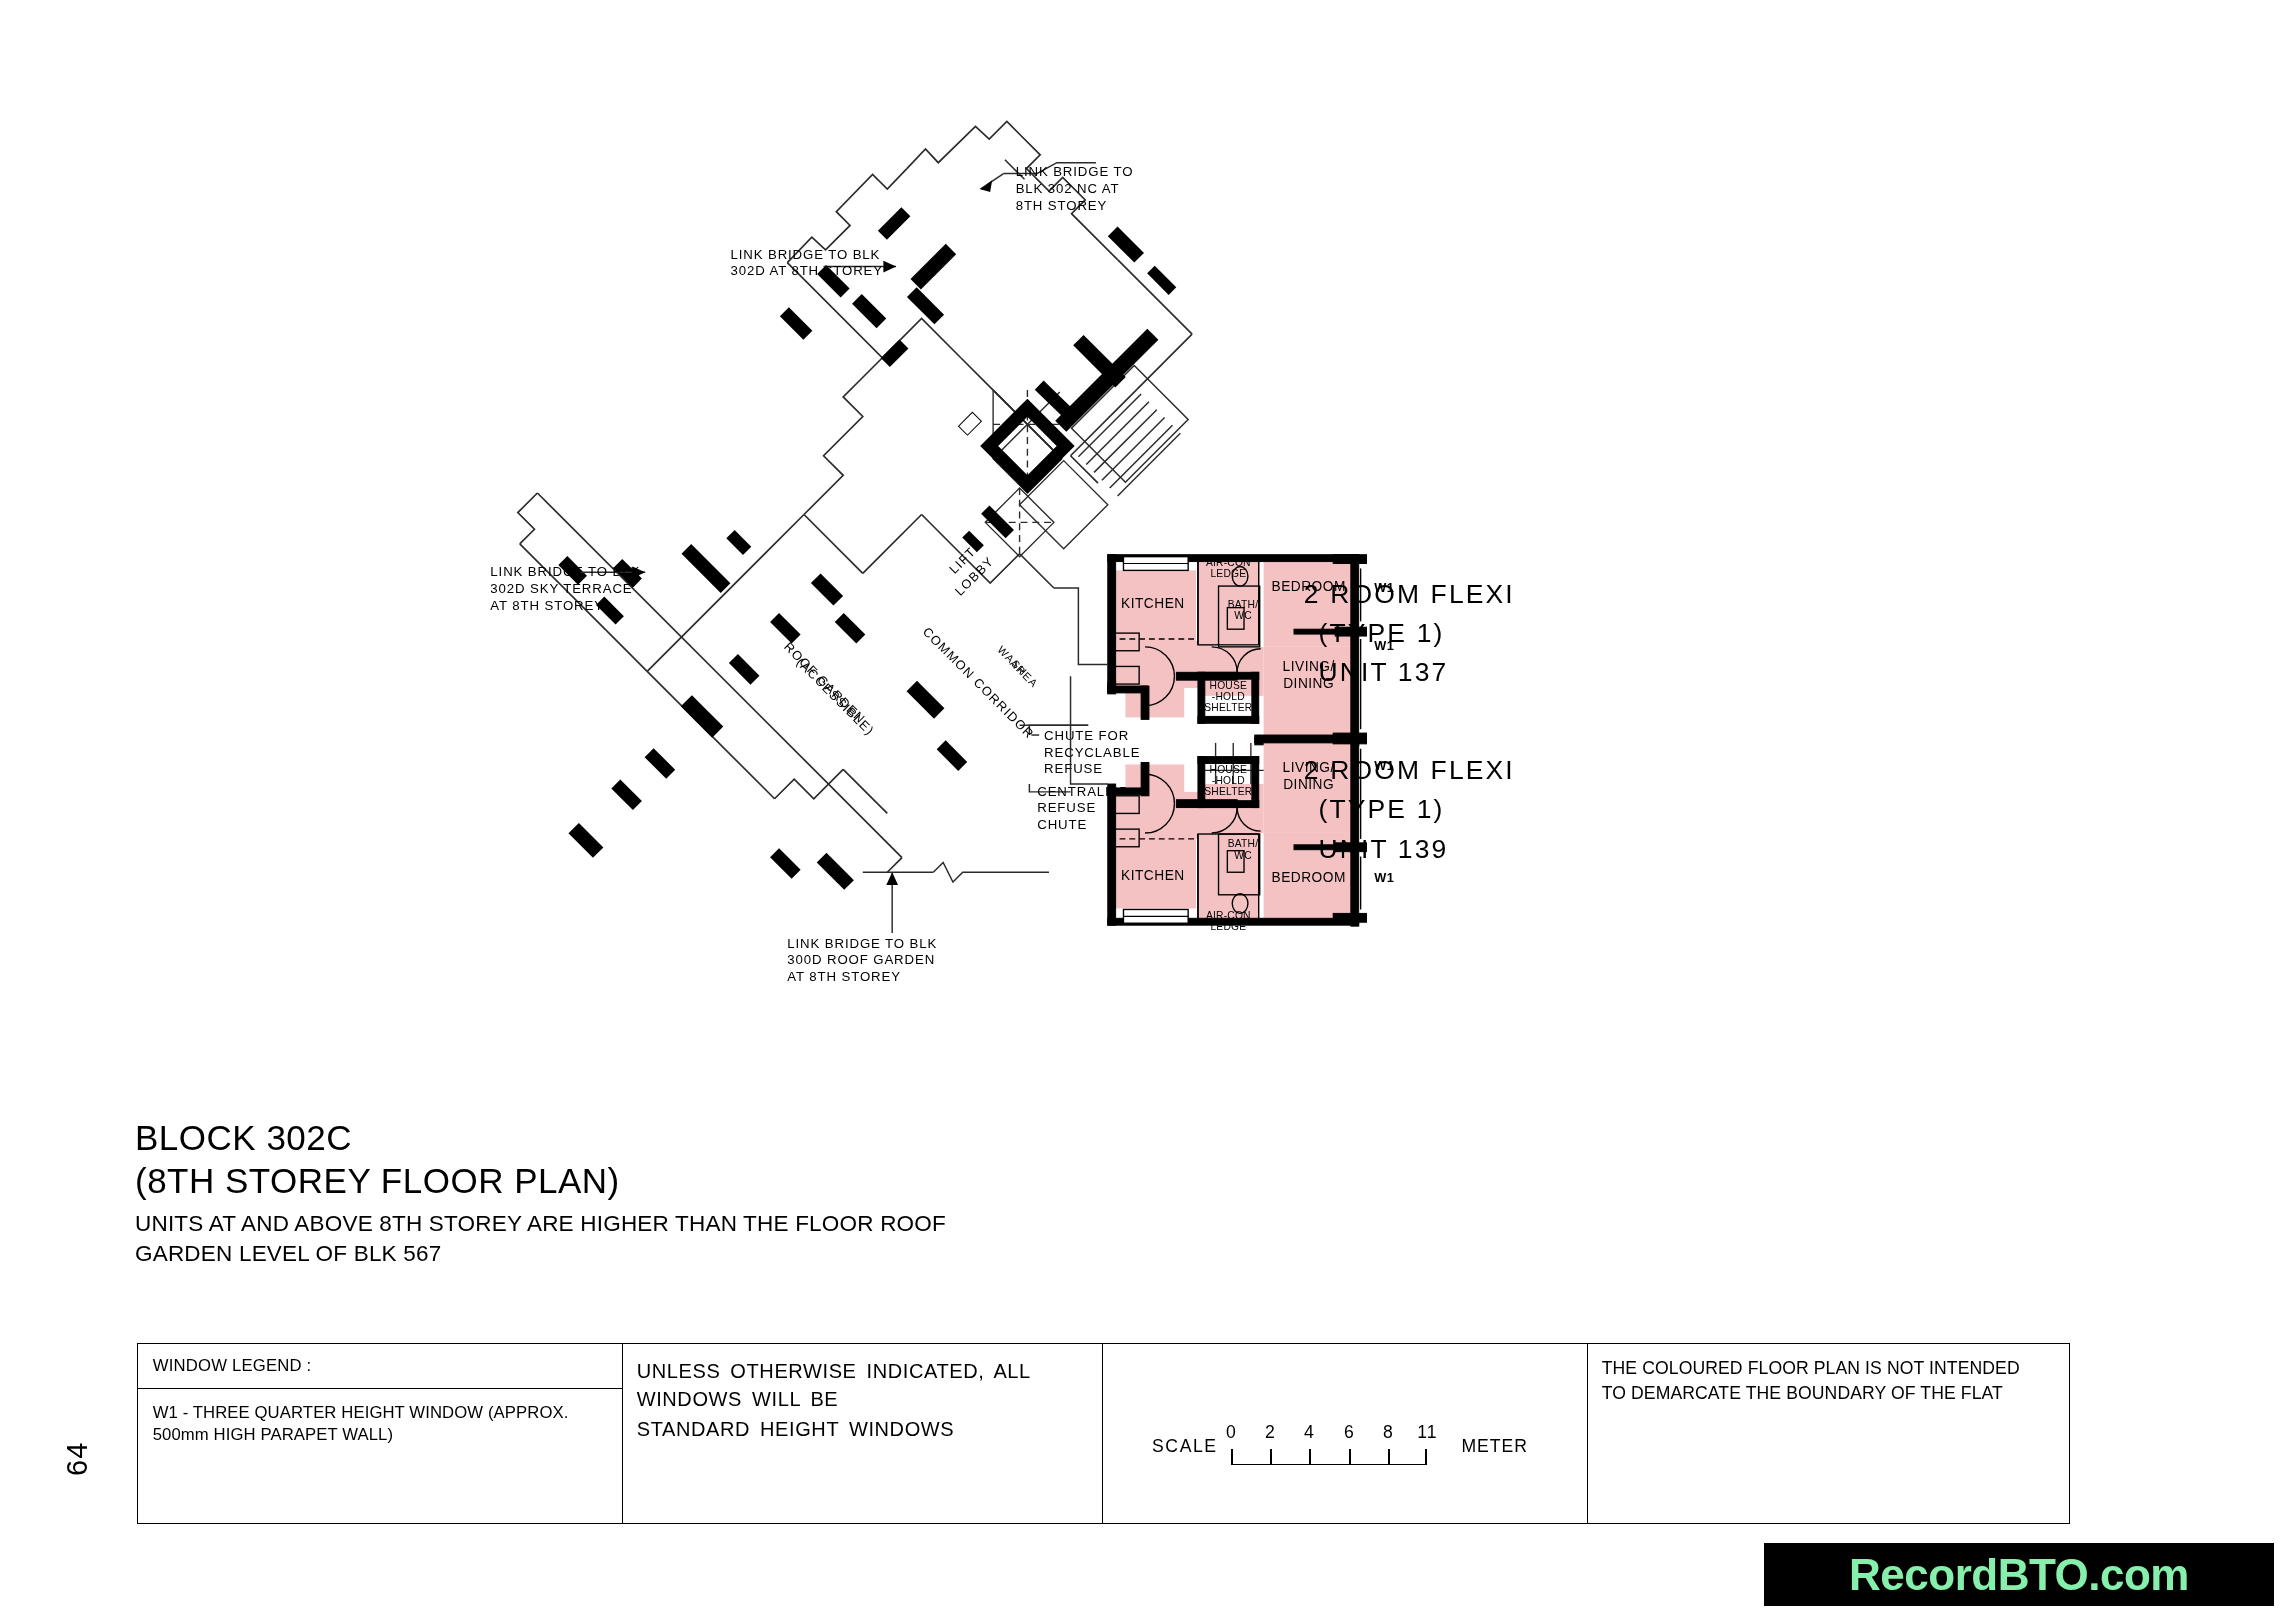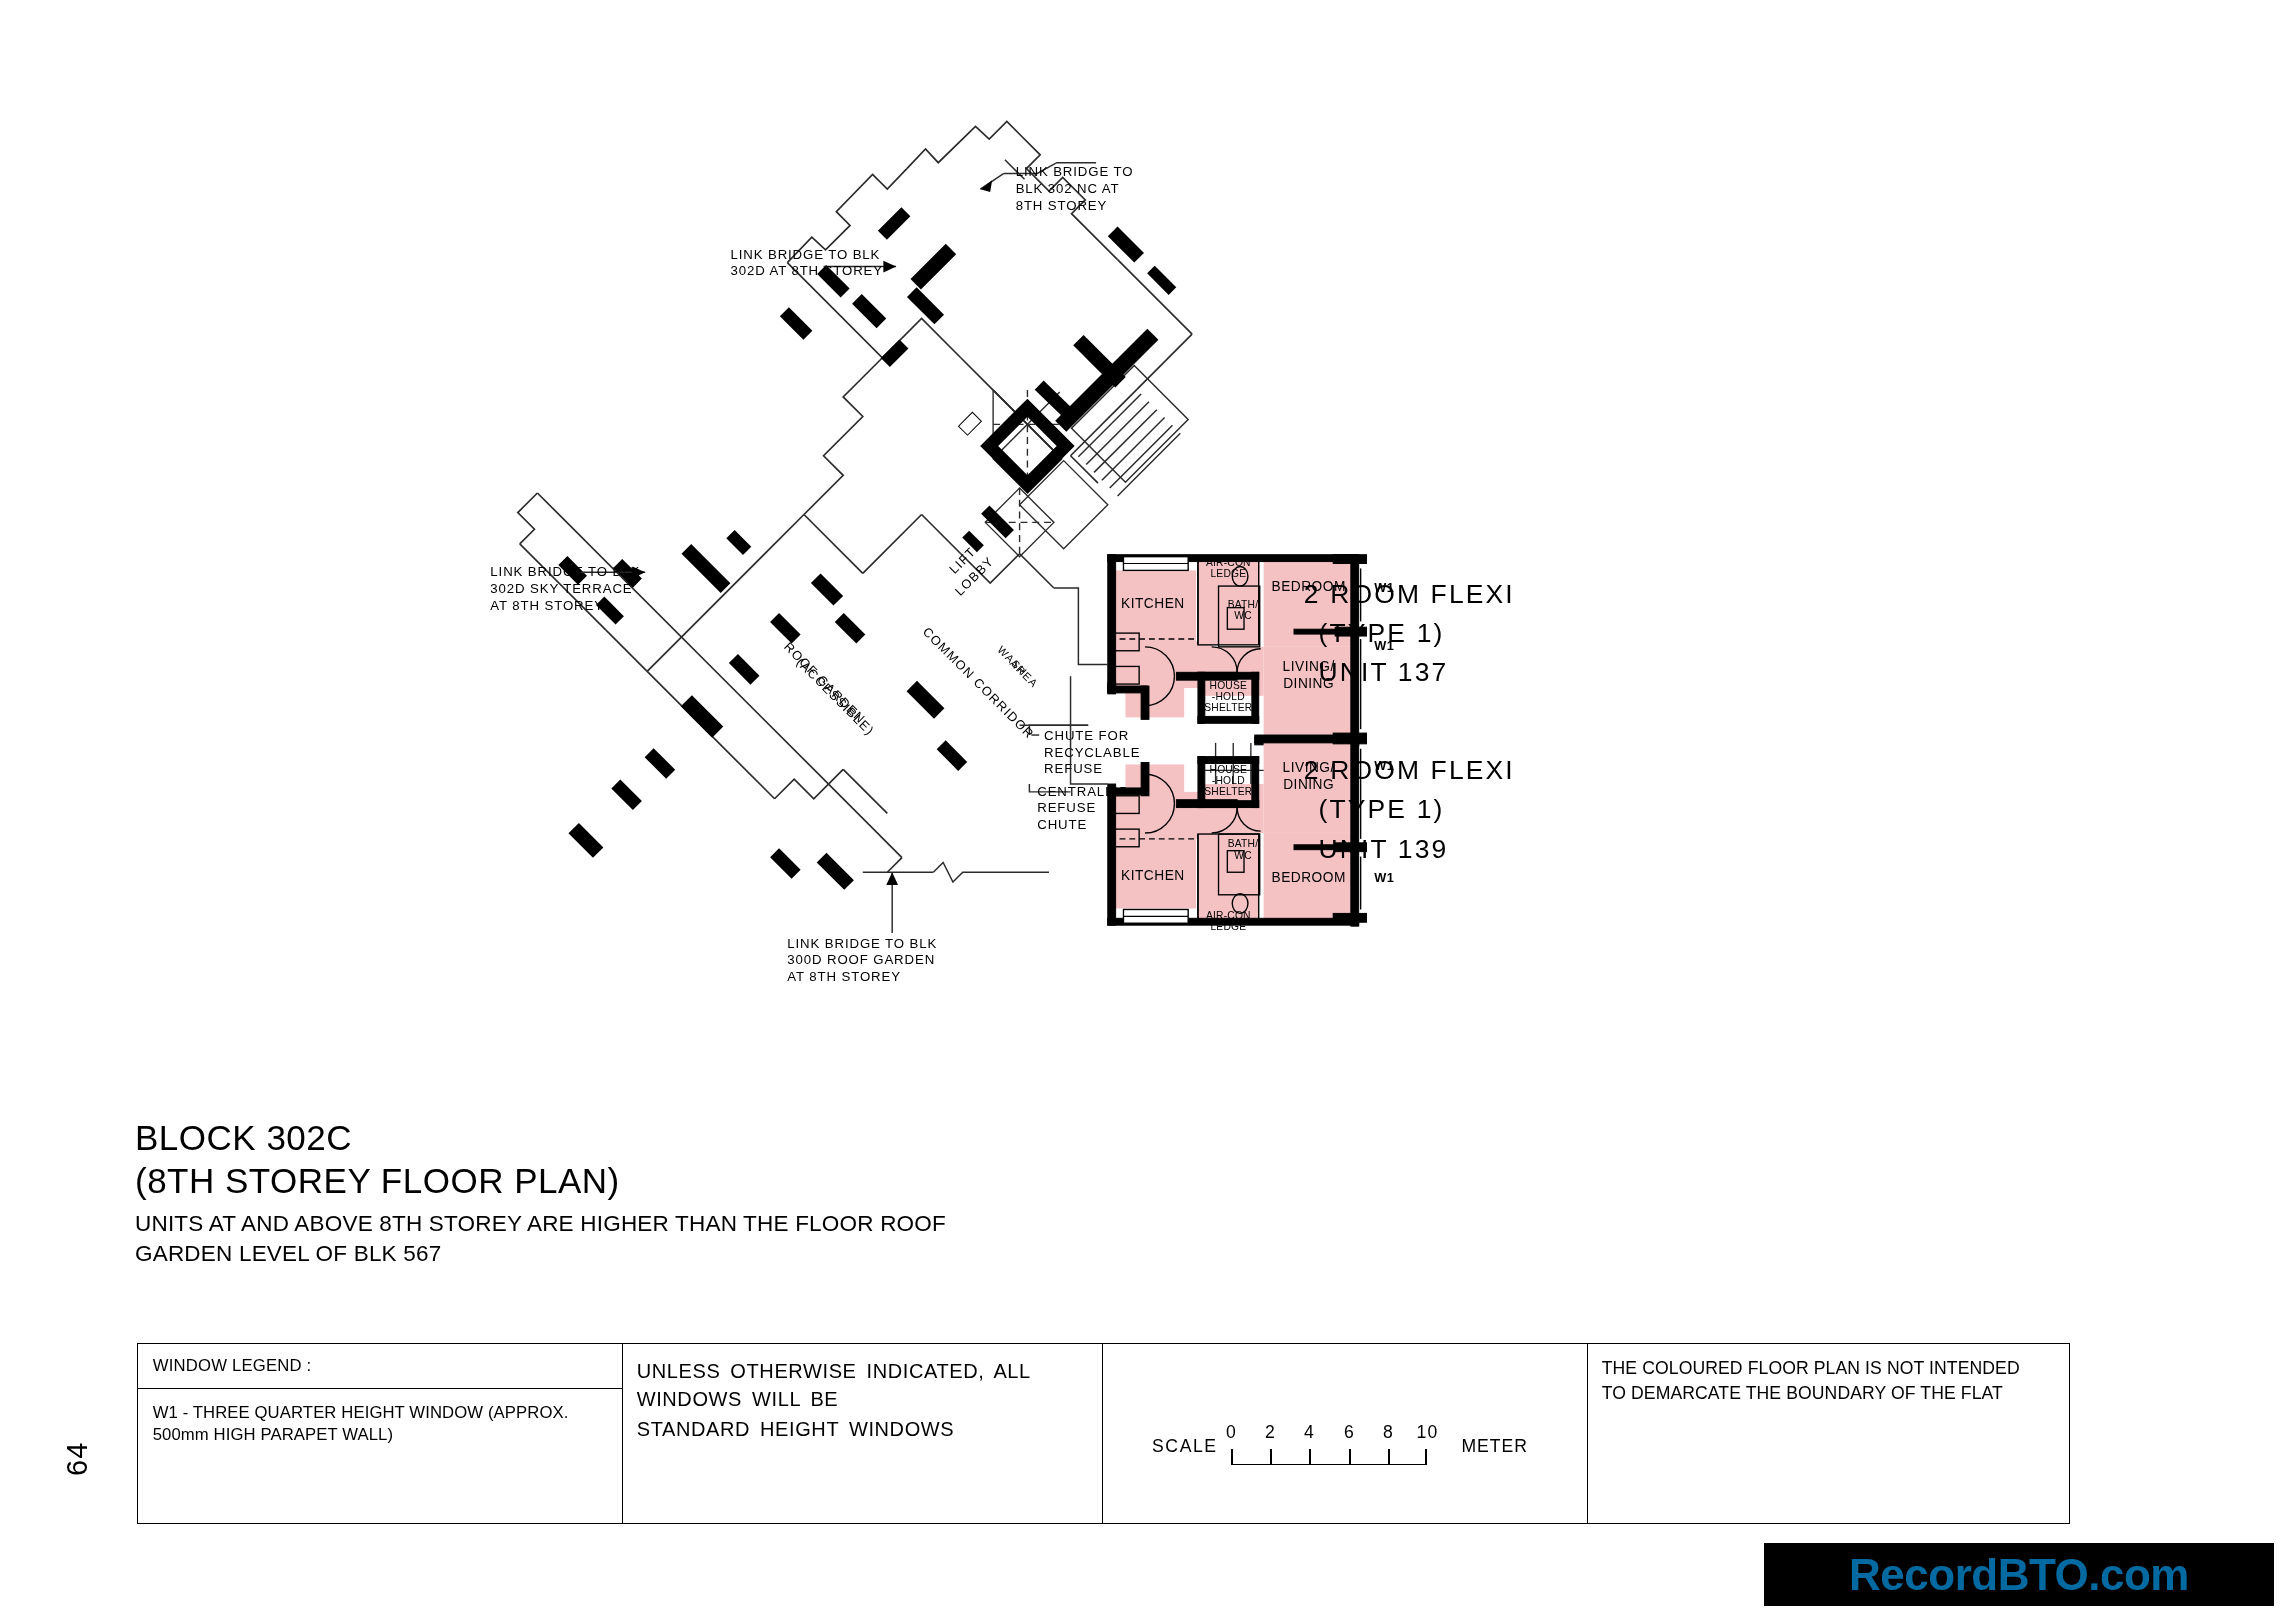--- a/index.html
+++ b/index.html
@@ -61,21 +61,21 @@
   }
   .scale-graphic .tick{position:absolute;top:0;width:1.6px;height:14.7px;background:#000;}
   .scale-unit{font-size:17.6px;letter-spacing:1px;margin-left:19px;padding-top:13.7px;}
 
   
   #watermark{
     position:absolute;left:1764px;top:1543px;width:510px;height:63px;
     background:#000;display:flex;align-items:center;justify-content:center;
   }
   #watermark span{
-    color:#0369a1;font-size:44px;font-weight:bold;letter-spacing:-0.5px;
+    color:#86efac;font-size:44px;font-weight:bold;letter-spacing:-0.5px;
     font-family:"Liberation Sans", sans-serif;line-height:1;
   }
 
   
   #plan-svg{position:absolute;left:0;top:0;width:2293px;height:1621px;}
   .lbl{font-family:"Liberation Sans", sans-serif;fill:#000;}
   .callout{font-size:13.5px;letter-spacing:.9px;}
   .unitlbl{font-size:27px;letter-spacing:2.2px;}
   .roomlbl{font-size:14px;letter-spacing:.5px;}
   .roomlbl-sm{font-size:10.5px;letter-spacing:.2px;}
@@ -475,21 +475,21 @@
     <div class="cell cell-c">
       <div class="scale-wrap">
         <div class="scale-word">SCALE</div>
         <div class="scale-graphic">
           <div class="nums">
             <span style="left:0px">0</span>
             <span style="left:39px">2</span>
             <span style="left:78px">4</span>
             <span style="left:118px">6</span>
             <span style="left:157px">8</span>
-            <span style="left:196px">10</span>
+            <span style="left:196px">11</span>
           </div>
           <div class="bar">
             <div class="tick" style="left:0px"></div>
             <div class="tick" style="left:39px"></div>
             <div class="tick" style="left:78px"></div>
             <div class="tick" style="left:118px"></div>
             <div class="tick" style="left:157px"></div>
             <div class="tick" style="left:194px"></div>
           </div>
         </div>

